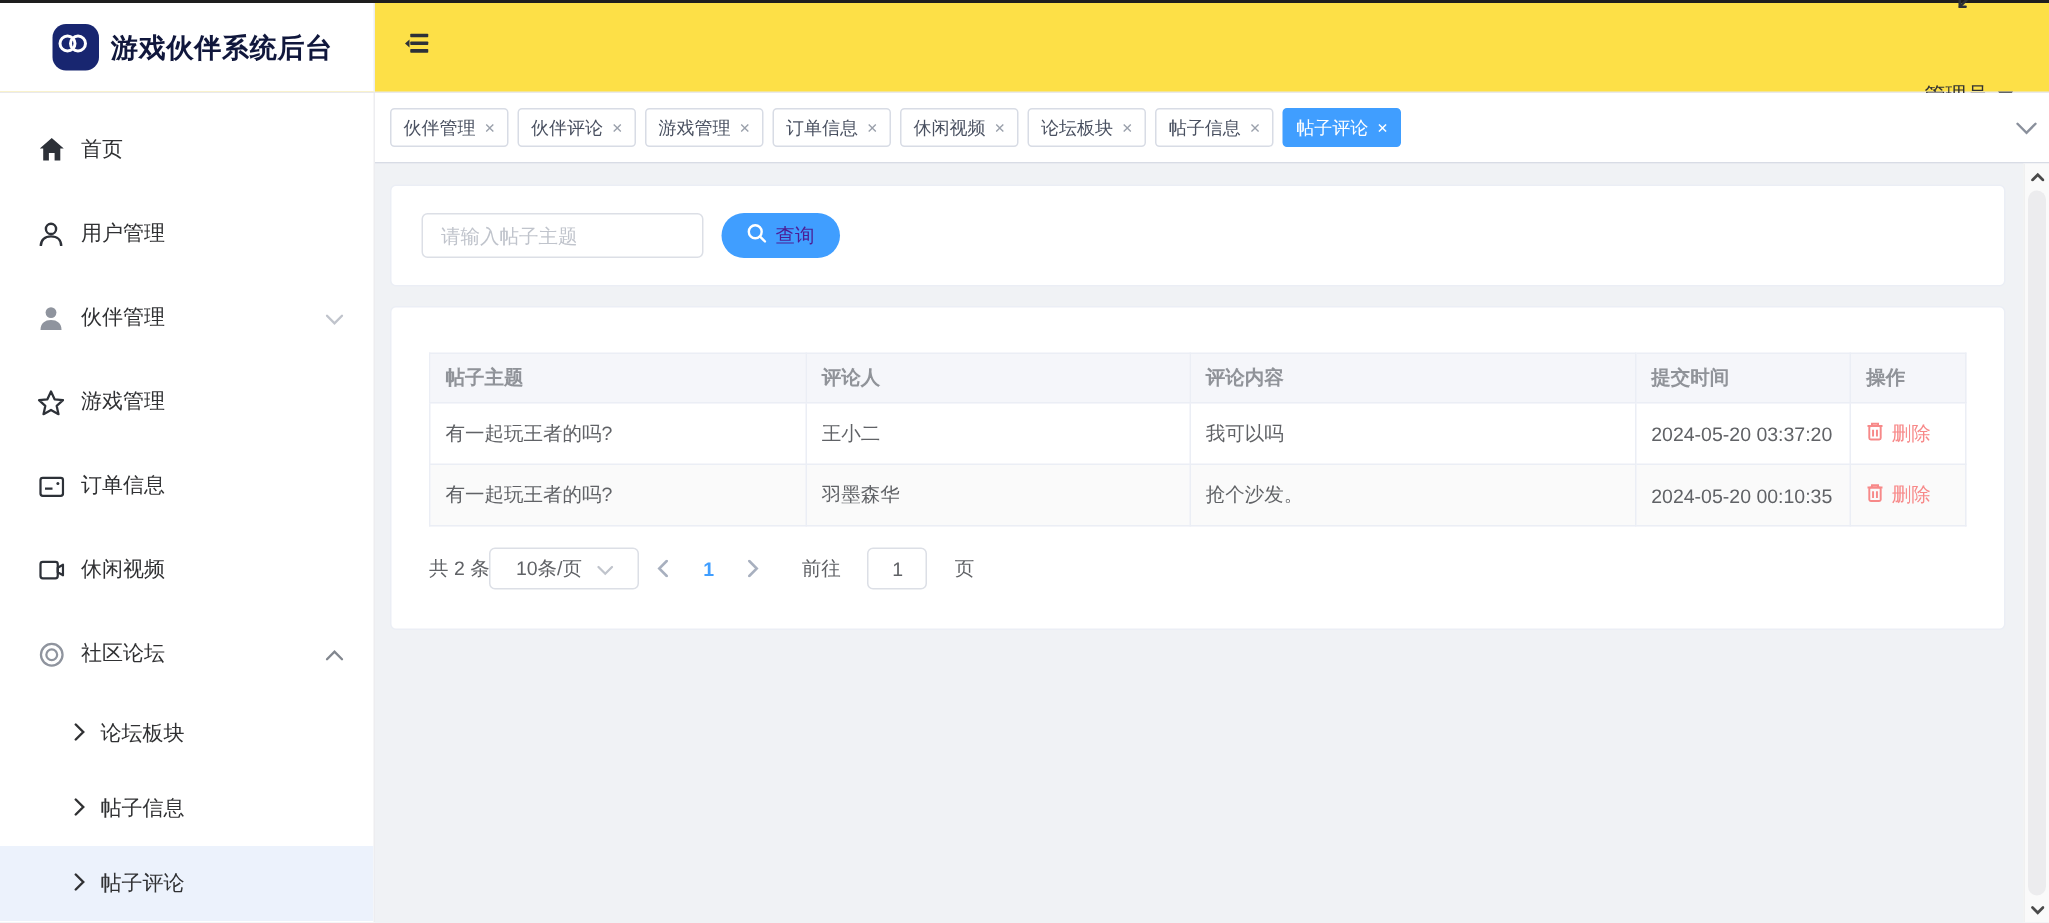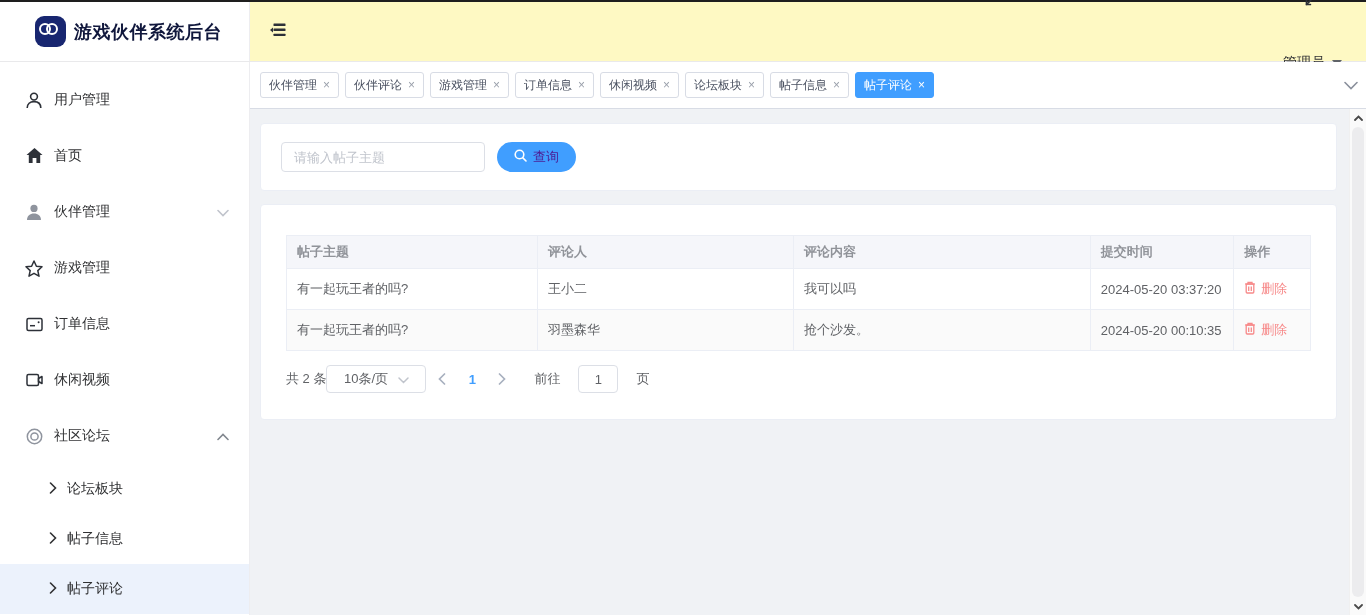--- a/index.html
+++ b/index.html
@@ -1,21 +1,21 @@
 <!DOCTYPE html>
 <html lang="zh"><head>
 <meta charset="utf-8">
 <style>
   * { box-sizing: border-box; margin: 0; padding: 0; }
   html,body { width:1366px; height:615px; overflow:hidden;
     font-family:"Liberation Sans", sans-serif; background:#f0f2f5; color:#303133; }
   .window-edge { height:2px; background:#1e1e1e; }
 
   
-  .header { display:flex; height:60px; background:#fef9c3; border-bottom:1px solid #e9e9eb; }
+  .header { display:flex; height:60px; background:#fde047; border-bottom:1px solid #e9e9eb; }
   .logo-area { width:250px; flex:0 0 250px; display:flex; align-items:center;
     padding-left:35px; border-right:1px solid #ededf0; background:#fff; }
   .logo-badge { width:31px; height:31px; border-radius:9px; background:#182670; position:relative; flex:0 0 31px; }
   .logo-badge .ring { position:absolute; width:12px; height:12px; border:2.4px solid #fff; border-radius:50%; top:7px; }
   .logo-badge .ring.r1 { left:4px; } .logo-badge .ring.r2 { left:11px; }
   .app-title { font-size:18px; font-weight:bold; color:#10173c; margin-left:8px; white-space:nowrap; letter-spacing:.5px; }
   .topnav { flex:1; display:flex; align-items:center; justify-content:space-between; padding:0 24px 0 20px; }
   .icon-btn { display:flex; align-items:center; cursor:pointer; }
   .topnav-right { display:flex; align-items:center; gap:44px;flex-direction:column; }
   .user-wrap { display:flex; align-items:center; gap:7px; cursor:pointer; font-size:14px; color:#303133; }
@@ -42,21 +42,21 @@
     border:1px solid #d8dce5; border-radius:3px; background:#fff; font-size:12px; color:#495060; cursor:pointer; white-space:nowrap; }
   .tab .tab-close { font-size:12px; line-height:1; color:#9aa0ab; }
   .tab.active { background:#409eff; border-color:#409eff; color:#fff; }
   .tab.active .tab-close { color:#fff; }
   .tabbar-more { position:absolute; right:8px; top:0; height:46px; display:flex; align-items:center; cursor:pointer; }
 
   
   .content { flex:1; background:#f0f2f5; padding:14px 29px 0 10px; display:flex; flex-direction:column; gap:13px; overflow:hidden; }
   .card { background:#fff; border:1px solid #ebeef5; border-radius:4px; }
   .search-card { padding:18px 20px; display:flex; align-items:center; gap:12px; }
-  .text-input { width:204px; height:30px; border:1px solid #dcdfe6; border-radius:4px;
+  .text-input { width:188px; height:30px; border:1px solid #dcdfe6; border-radius:4px;
     padding:0 12px; font-size:13px; color:#606266; outline:none; font-family:inherit; }
   .text-input::placeholder { color:#c0c4cc; }
   .btn-query { height:30px; padding:0 17px; border:none; border-radius:15px; background:#409eff;
     color:#4c1d95; font-size:13px; display:inline-flex; align-items:center; gap:6px; cursor:pointer; font-family:inherit; }
 
   .table-card { padding:30px 25px 26px; }
   table { width:100%; border-collapse:collapse; font-size:13px; table-layout:fixed; }
   th { background:#f5f6fa; color:#909399; font-weight:700; text-align:left; height:33px;
     padding:0 10px; border:1px solid #ebeef5; }
   td { color:#606266; height:41px; padding:0 10px; border:1px solid #ebeef5; background:#fff; }
@@ -122,34 +122,34 @@
       </div>
     </div>
   </div>
 </div>
 
 <div class="layout">
 
   <div class="sidebar">
     <div class="menu-item">
       <span class="menu-icon">
+        <svg width="17" height="16" viewBox="0 0 17 16">
+            <path fill="#2d3138" d="M8.5 0 L0.5 7 H2.8 V15 H6.6 V10 H10.4 V15 H14.2 V7 H16.5 Z"></path>
+          </svg>
+      </span>
+      <span class="menu-label">首页</span>
+    </div>
+    <div class="menu-item">
+      <span class="menu-icon">
         <svg width="16" height="17" viewBox="0 0 16 17" fill="none" stroke="#2d3138" stroke-width="1.6">
           <circle cx="8" cy="4.6" r="3.4"></circle>
             <path d="M1.2 16 C1.2 11.8 4 9.6 8 9.6 C12 9.6 14.8 11.8 14.8 16"></path>
           </svg>
       </span>
       <span class="menu-label">用户管理</span>
-    </div>
-    <div class="menu-item">
-      <span class="menu-icon">
-        <svg width="17" height="16" viewBox="0 0 17 16">
-            <path fill="#2d3138" d="M8.5 0 L0.5 7 H2.8 V15 H6.6 V10 H10.4 V15 H14.2 V7 H16.5 Z"></path>
-          </svg>
-      </span>
-      <span class="menu-label">首页</span>
     </div>
     <div class="menu-item">
       <span class="menu-icon">
         <svg width="16" height="17" viewBox="0 0 16 17">
             <g fill="#8f949e">
           <circle cx="8" cy="4.4" r="3.6"></circle>
               <path d="M1 16 C1 11.6 4 9.4 8 9.4 C12 9.4 15 11.6 15 16 Z"></path>
             </g>
           </svg>
       </span>

